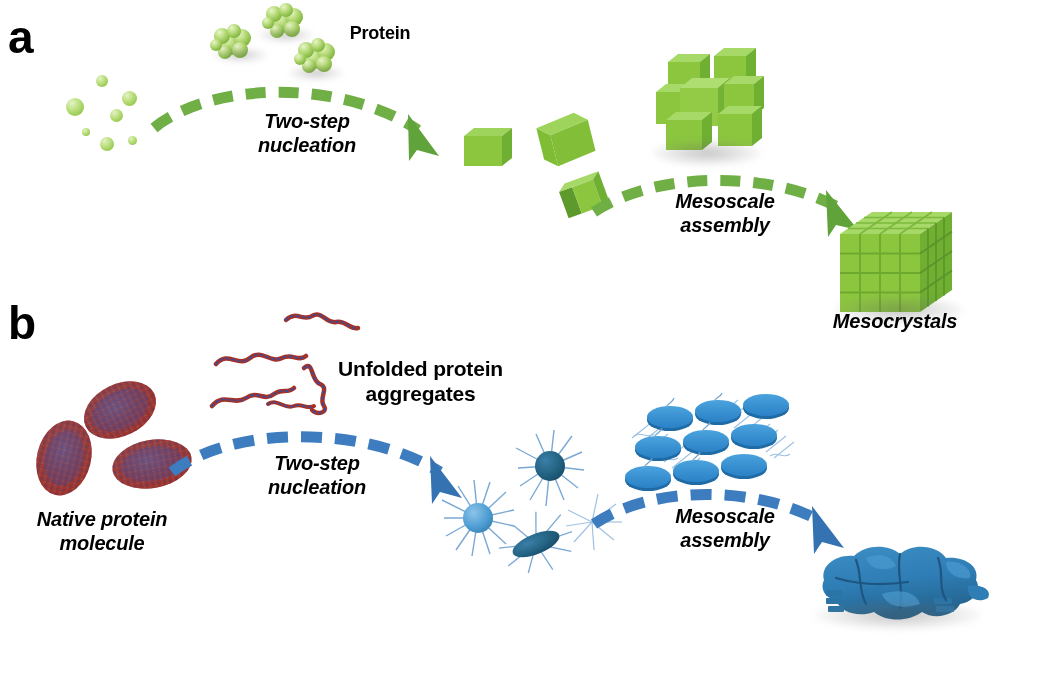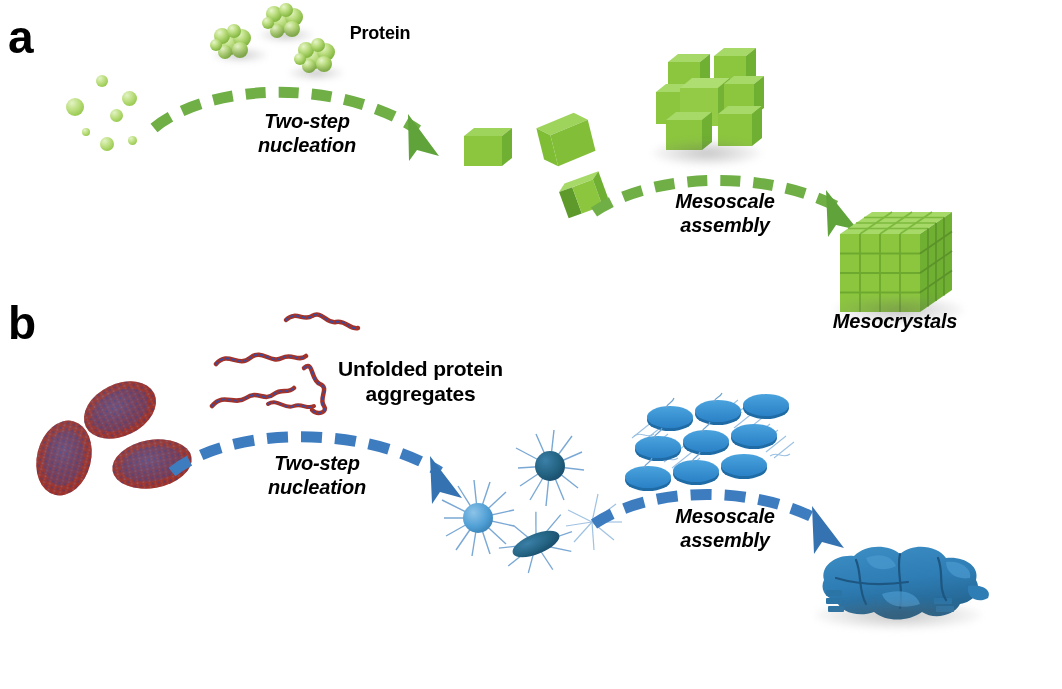--- a/index.html
+++ b/index.html
@@ -290,20 +290,22 @@
       </g>
 
       <g transform="rotate(-10 130 96)">
         <ellipse cx="130" cy="96" rx="40" ry="24" fill="url(#pnoise)"></ellipse>
         <ellipse cx="130" cy="96" rx="40" ry="24" fill="url(#pblob)" opacity="0.45"></ellipse>
         <ellipse cx="130" cy="96" rx="31" ry="17" fill="#3a4a9c" opacity="0.30"></ellipse>
       </g>
     </svg>
   </div>
 
+  <div class="label sz-lg" style="left:2px; top:508px; width:200px;">Native protein
+molecule</div>
 
   <div class="art" style="left:200px; top:306px; width:165px; height:120px;">
     <svg width="165" height="120" viewBox="0 0 165 120">
       <g fill="none" stroke-linecap="round">
 
         <path d="M86,14 C96,4 104,16 112,10 C122,4 126,18 136,16 C146,14 150,24 158,22" stroke="#a33228" stroke-width="4.5"></path>
         <path d="M86,14 C96,4 104,16 112,10 C122,4 126,18 136,16 C146,14 150,24 158,22" stroke="#3b4ba0" stroke-width="1.8" stroke-dasharray="2 4"></path>
 
         <path d="M16,58 C28,44 38,62 50,52 C62,42 70,58 82,52 C92,47 98,56 106,50" stroke="#a33228" stroke-width="4.5"></path>
         <path d="M16,58 C28,44 38,62 50,52 C62,42 70,58 82,52 C92,47 98,56 106,50" stroke="#3b4ba0" stroke-width="1.8" stroke-dasharray="2 4"></path>

